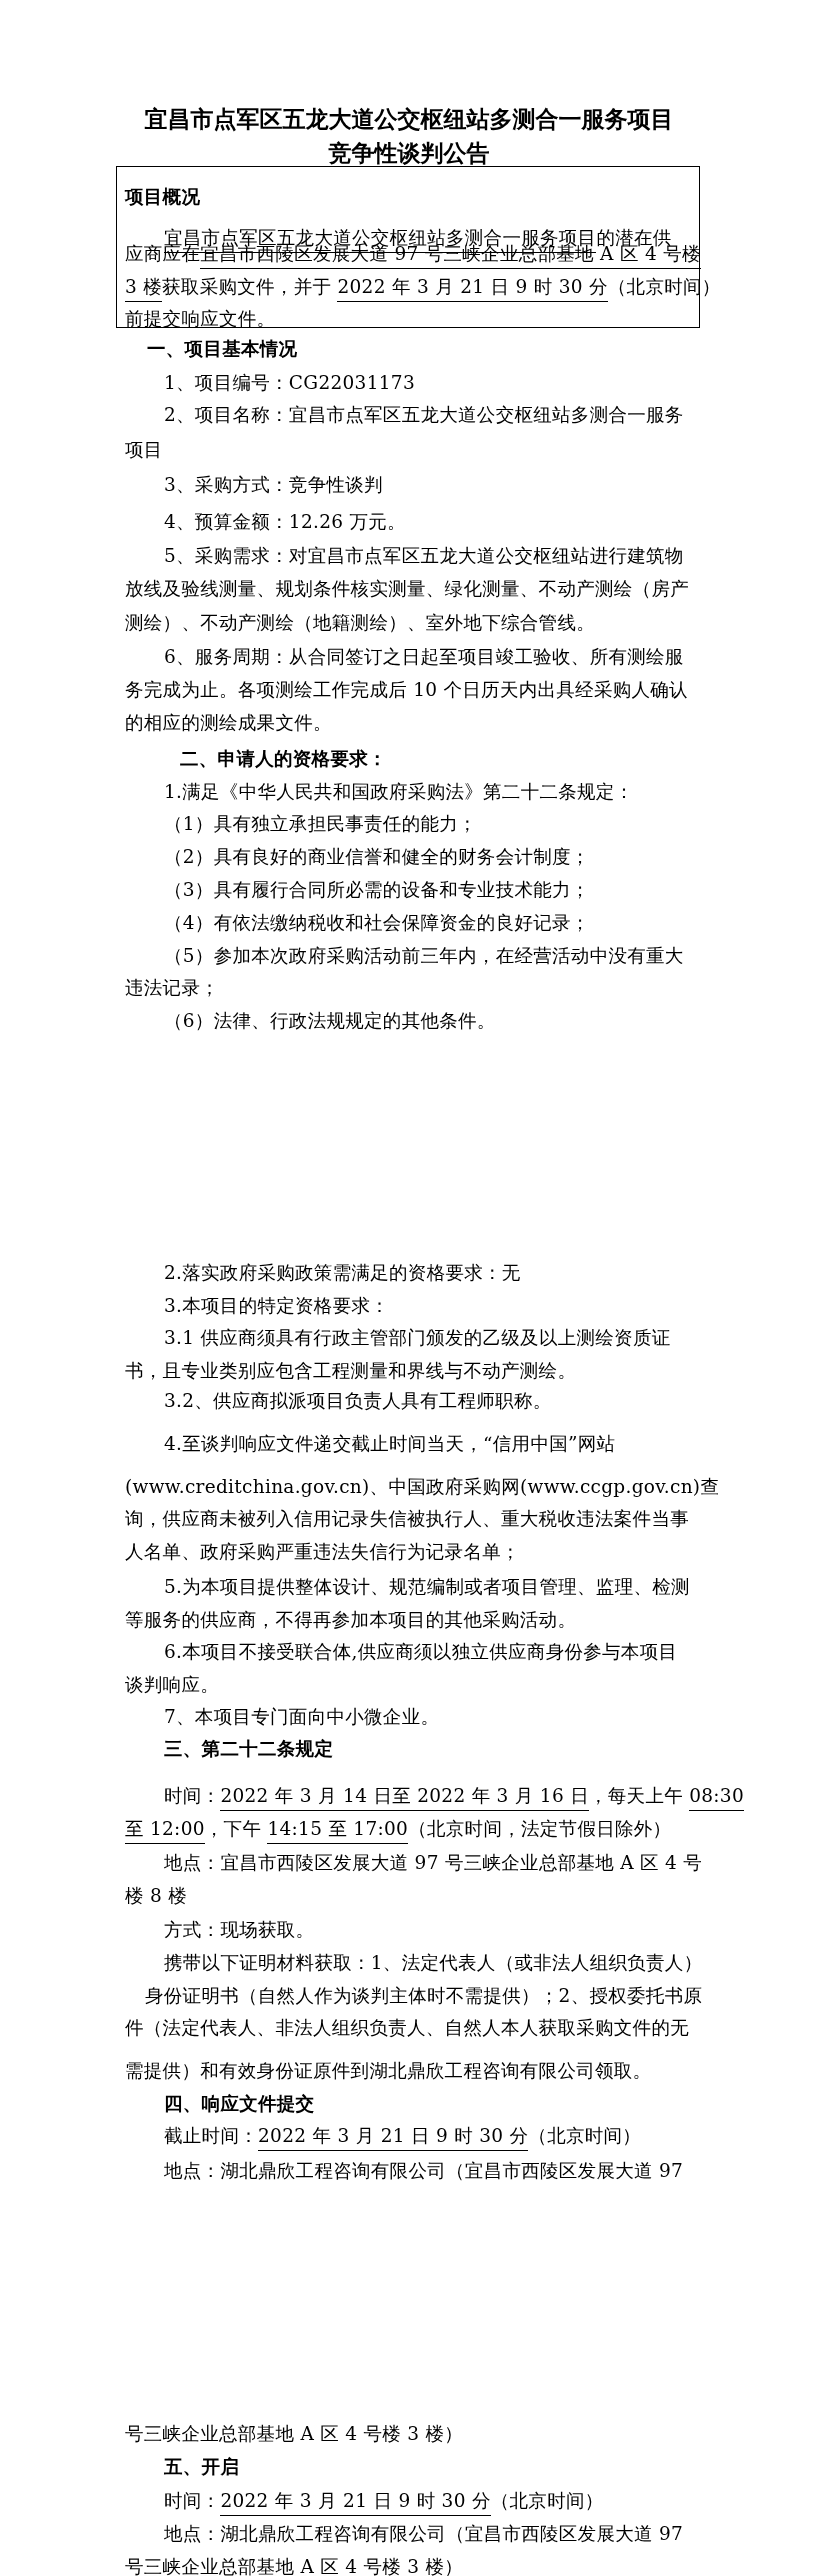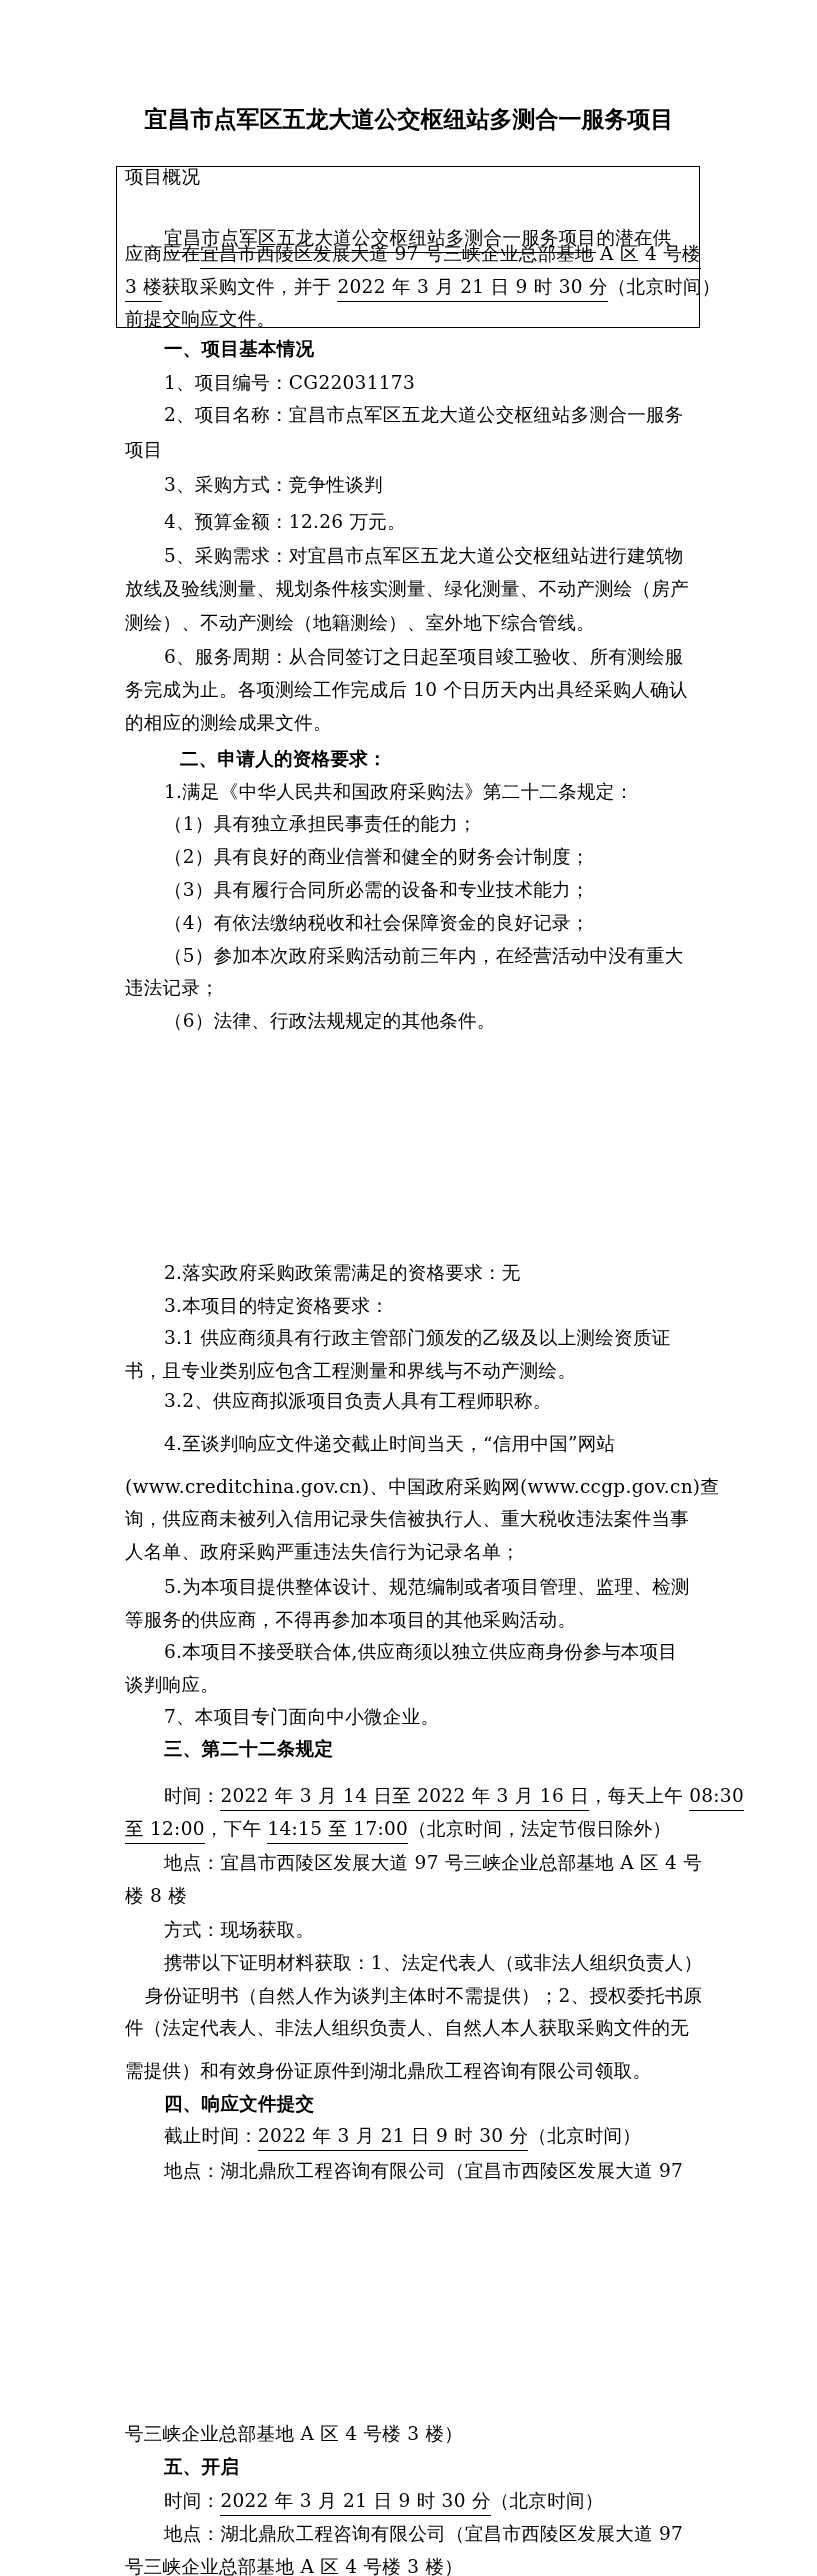--- a/index.html
+++ b/index.html
@@ -46,30 +46,31 @@
     border-bottom:1.5px solid #000;
     padding-bottom:3.6px;
   }
 </style>
 </head>
 <body>
 
 <div class="page">
 
   <div class="title-line" style="top:108px">宜昌市点军区五龙大道公交枢纽站多测合一服务项目</div>
+  <div class="title-line" style="top:142px">竞争性谈判公告</div>
 
   <div class="overview-box"></div>
 
   <div id="doc-lines">
-      <div class="line" style="top: 168px; left: 125px;"><span>项目概况</span></div>
+      <div class="line" style="top: 188px; left: 125px; font-weight: bold;"><span>项目概况</span></div>
       <div class="line" style="top: 213px; left: 164px; margin-top: 16px;"><span class="u">宜昌市点军区五龙大道公交枢纽站多测合一服务项目</span><span>的潜在供</span></div>
       <div class="line" style="top: 245px; left: 125px;"><span>应商应在</span><span class="u">宜昌市西陵区发展大道 97 号三峡企业总部基地 A 区 4 号楼</span></div>
       <div class="line" style="top: 278px; left: 125px;"><span class="u">3 楼</span><span>获取采购文件，并于 </span><span class="u">2022 年 3 月 21 日 9 时 30 分</span><span>（北京时间）</span></div>
       <div class="line" style="top: 310px; left: 125px;"><span>前提交响应文件。</span></div>
-      <div class="line hei" style="top: 340px; left: 164px;"><span>一、项目基本情况</span></div>
+      <div class="line hei" style="top: 340px; left: 147px;"><span>一、项目基本情况</span></div>
       <div class="line" style="top: 374px; left: 164px;"><span>1、项目编号：CG22031173</span></div>
       <div class="line" style="top: 406px; left: 164px;"><span>2、项目名称：宜昌市点军区五龙大道公交枢纽站多测合一服务</span></div>
       <div class="line" style="top: 441px; left: 125px;"><span>项目</span></div>
       <div class="line" style="top: 476px; left: 164px;"><span>3、采购方式：竞争性谈判</span></div>
       <div class="line" style="top: 513px; left: 164px;"><span>4、预算金额：12.26 万元。</span></div>
       <div class="line" style="top: 547px; left: 164px;"><span>5、采购需求：对宜昌市点军区五龙大道公交枢纽站进行建筑物</span></div>
       <div class="line" style="top: 580px; left: 125px;"><span>放线及验线测量、规划条件核实测量、绿化测量、不动产测绘（房产</span></div>
       <div class="line" style="top: 614px; left: 125px;"><span>测绘）、不动产测绘（地籍测绘）、室外地下综合管线。</span></div>
       <div class="line" style="top: 648px; left: 164px;"><span>6、服务周期：从合同签订之日起至项目竣工验收、所有测绘服</span></div>
       <div class="line" style="top: 681px; left: 125px;"><span>务完成为止。各项测绘工作完成后 10 个日历天内出具经采购人确认</span></div>

